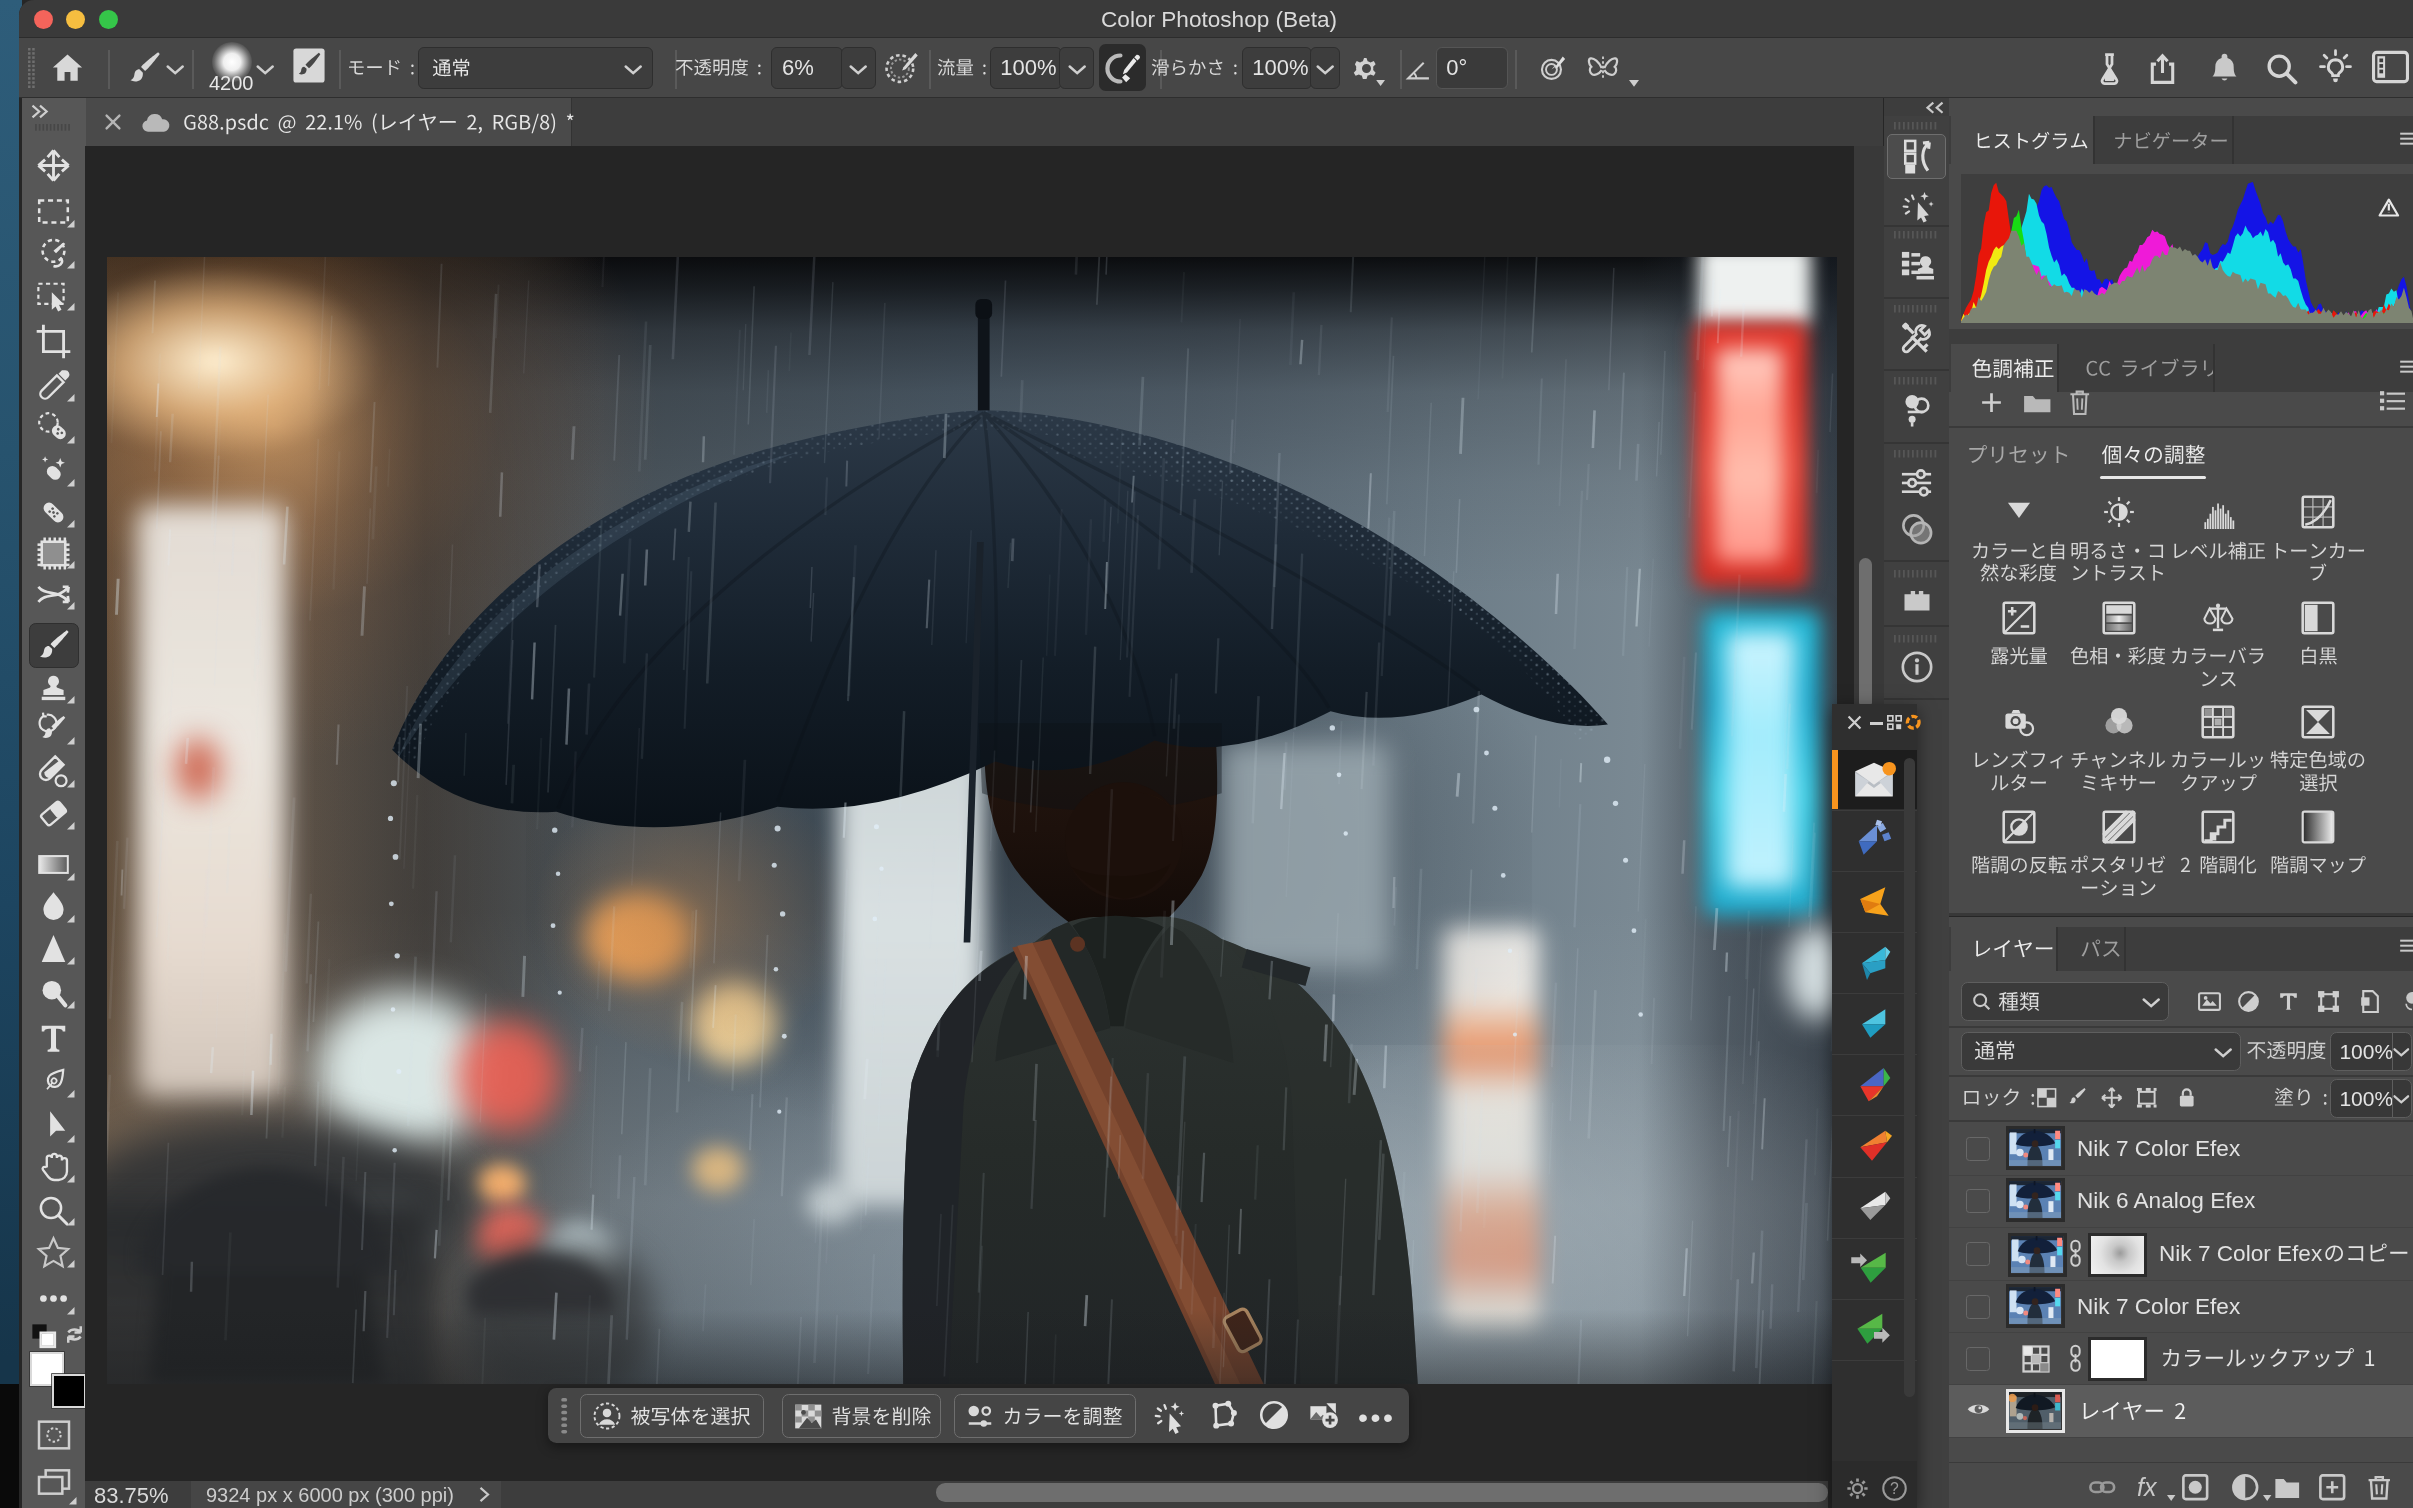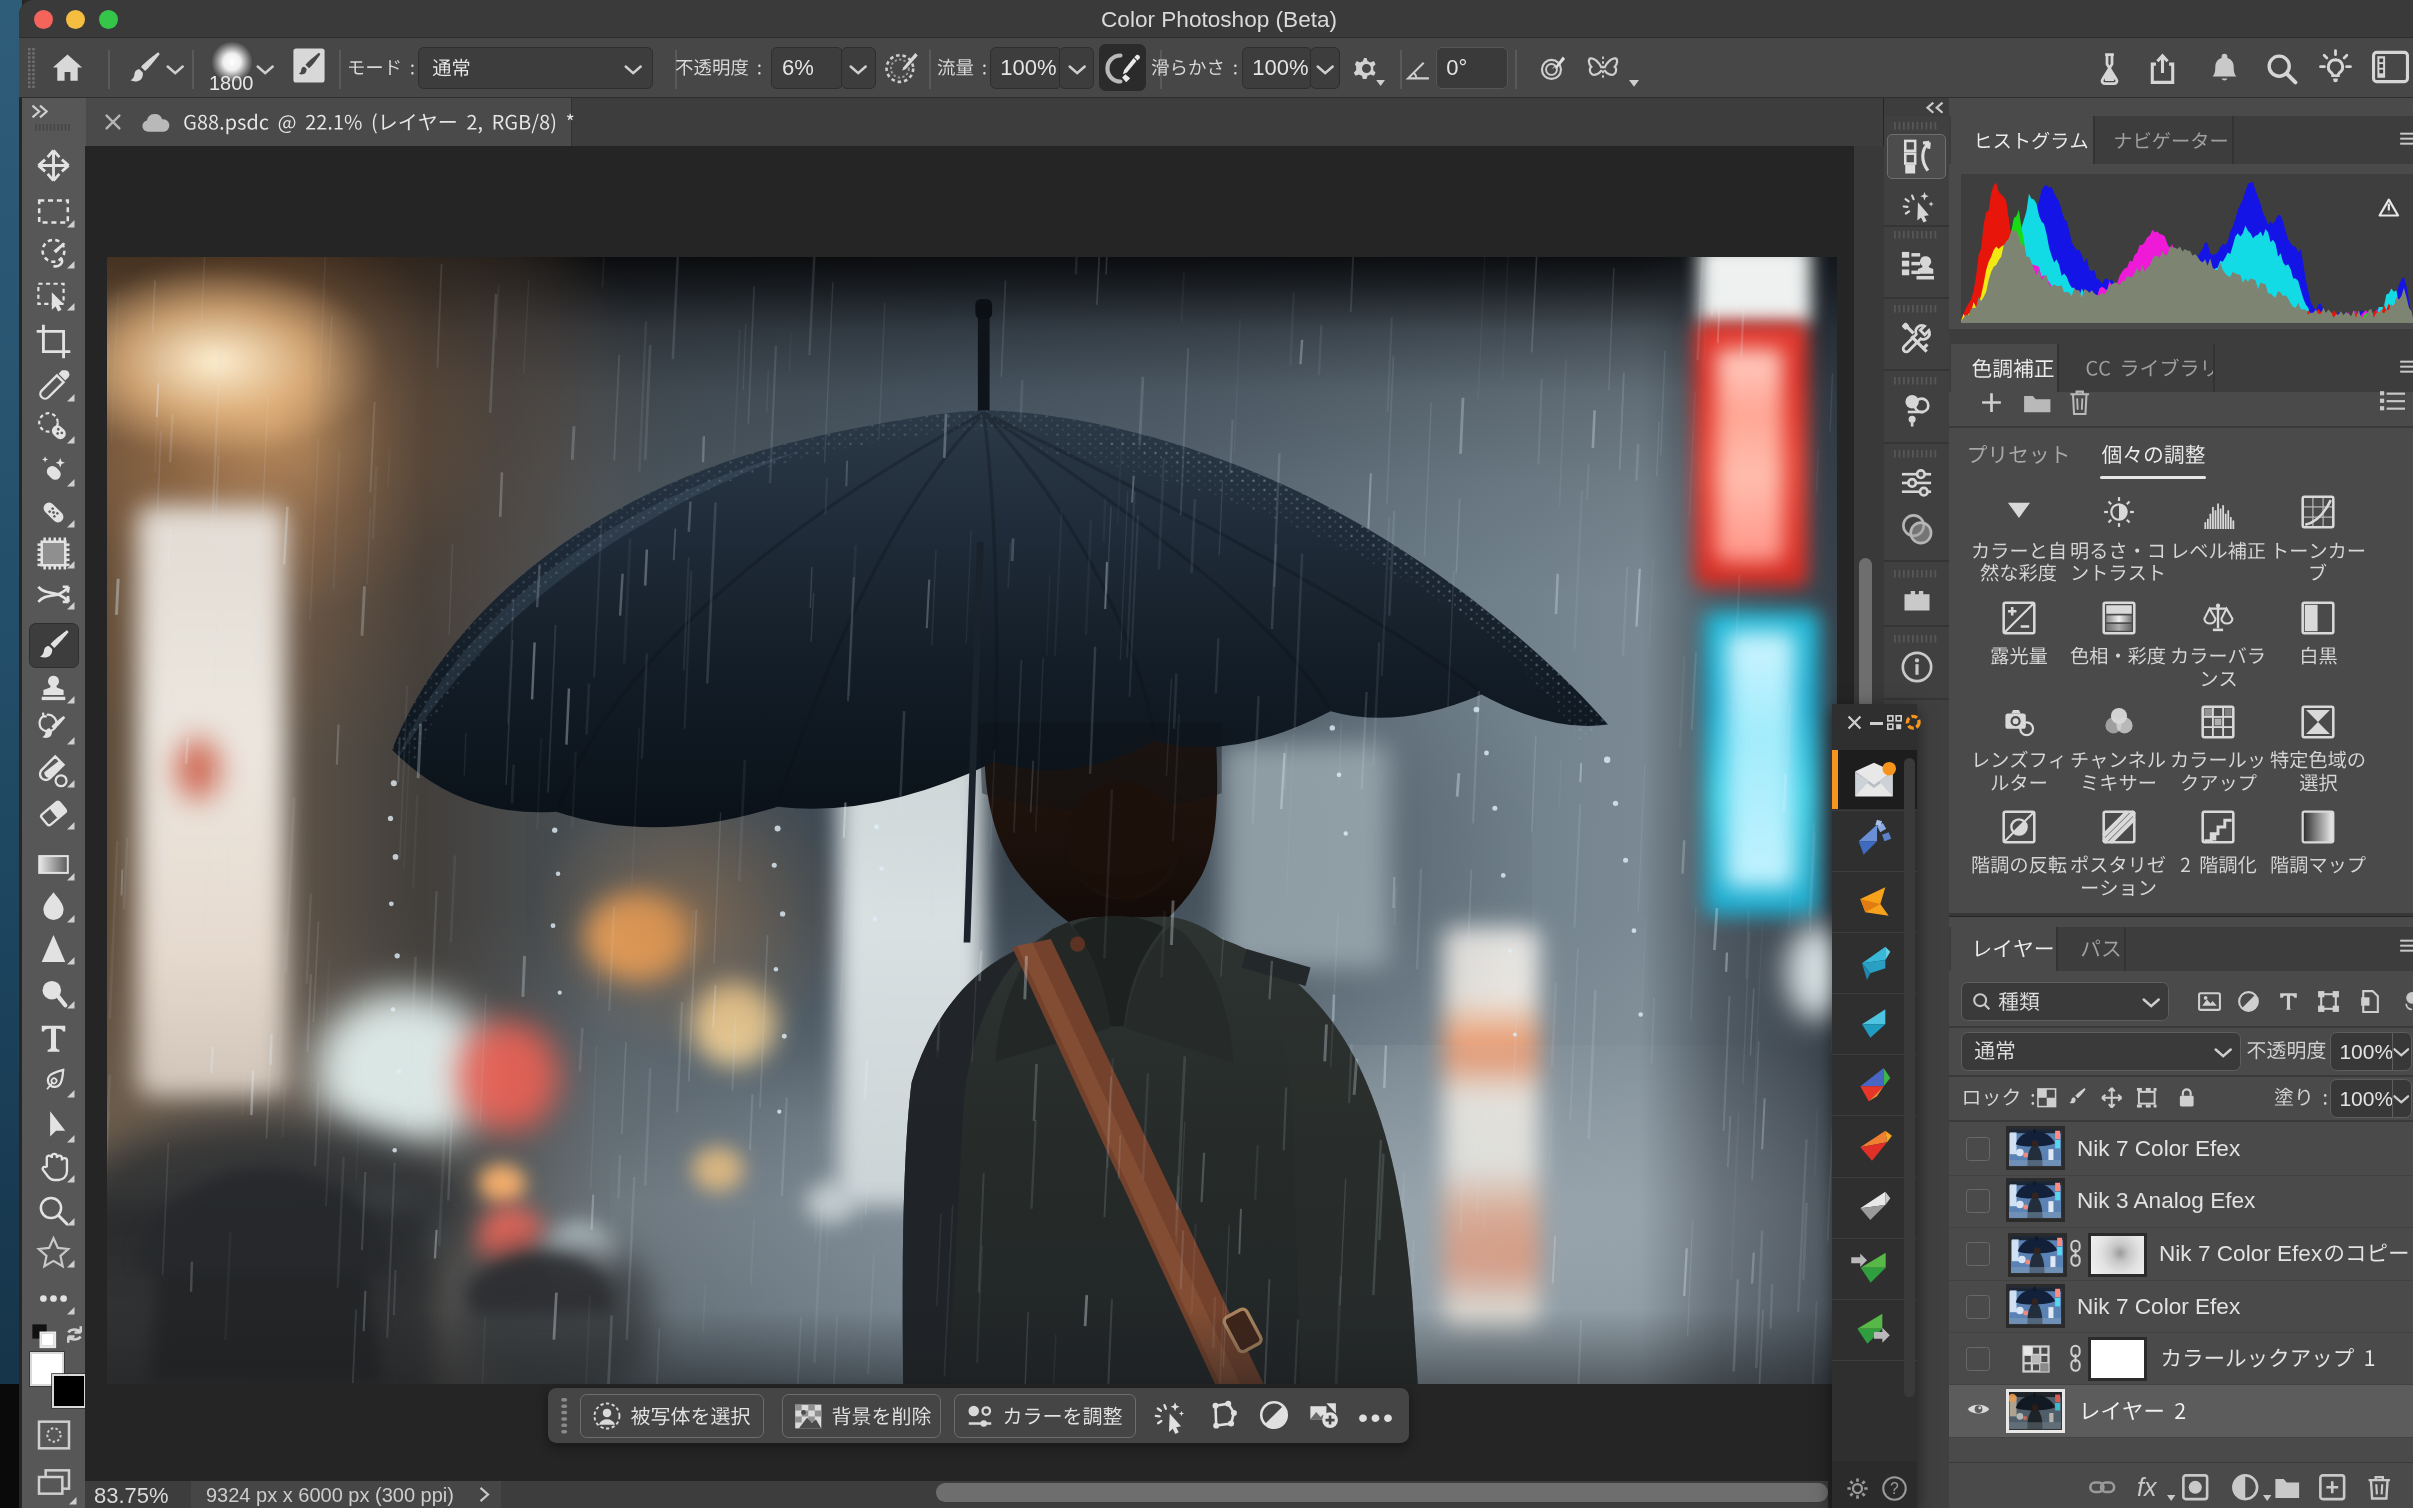--- a/index.html
+++ b/index.html
@@ -200,21 +200,21 @@
   </svg>
 <div class="sep" style="left:108px"></div>
 <svg class="icon" style="left:124px;top:49px" width="39" height="39" viewBox="0 0 24 24">
     <path d="M21 2 C21 2 13.5 7.5 10.5 11 L13 13.5 C16.5 10.5 22 3 22 3 Z M9.5 12.5 C7.5 12.5 6.6 14 6.4 15.7 C6.2 17.5 5.5 18.6 4 19.3 C5.8 20.3 8.6 20.3 10.2 18.9 C11.6 17.7 11.8 15.2 11.5 14.4 Z" fill="#d8d8d8"></path>
   </svg>
 <svg class="icon" style="left:166px;top:64px" width="18.4" height="11.7" viewBox="0 0 22 14">
     <path d="M2 3 L11 11 L20 3" stroke="#cfcfcf" stroke-width="3" fill="none" stroke-linecap="round"></path>
   </svg>
 <div class="sep" style="left:192px"></div>
 <div class="a" style="left:212px;top:42px;width:40px;height:40px;border-radius:50%;background:radial-gradient(circle,#ffffff 0%,#efefef 30%,rgba(180,180,180,.35) 62%,rgba(120,120,120,0) 75%)"></div>
-<div class="tx" style="left:209px;top:72px;font-size:20px;color:#e8e8e8">1800</div>
+<div class="tx" style="left:209px;top:72px;font-size:20px;color:#e8e8e8">4200</div>
 <svg class="icon" style="left:256px;top:64px" width="18.4" height="11.7" viewBox="0 0 22 14">
     <path d="M2 3 L11 11 L20 3" stroke="#cfcfcf" stroke-width="3" fill="none" stroke-linecap="round"></path>
   </svg>
 <svg class="icon" style="left:292px;top:47px" width="34" height="37" viewBox="0 0 24 26">
     <rect x="1" y="1" width="22" height="24" rx="2" fill="#d8d8d8"></rect>
     <path d="M19 4 C19 4 12 9.5 9.5 12.5 L12 15 C15 12.5 20 5 20 5 Z M8.6 13.8 C7.2 13.9 6.6 15 6.5 16.2 C6.4 17.5 5.9 18.3 4.8 18.8 C6.1 19.5 8.1 19.5 9.3 18.5 C10.3 17.6 10.4 15.8 10.2 15.2 Z" fill="#474747"></path>
   </svg>
 <div class="sep" style="left:339px"></div>
 <svg class="jt " style="left:347px;top:58px;width:68px;height:24px" viewBox="0 -880 3708 1300">
     <g transform="scale(1 -1)" fill="#d9d9d9">
@@ -2015,21 +2015,21 @@
 <div class="a" style="left:1966px;top:1137px;width:23.5px;height:23.5px;border:1.7px solid #686868;border-radius:3.4px"></div>
 <div class="a" style="left:2006px;top:1126px;width:59px;height:44px;border:3.4px solid #2b2b2b;background:#333"><svg width="52" height="37" viewBox="0 0 62 44">
       <use href="#mini2"></use>
     </svg></div>
 <div class="tx" style="left:2077px;top:1136px;font-size:22.6px;color:#e2e2e2">Nik 7 Color Efex</div>
 <div class="a" style="left:1949px;top:1175px;width:464px;height:0.8px;background:#424242"></div>
 <div class="a" style="left:1966px;top:1189px;width:23.5px;height:23.5px;border:1.7px solid #686868;border-radius:3.4px"></div>
 <div class="a" style="left:2006px;top:1178px;width:59px;height:44px;border:3.4px solid #2b2b2b;background:#333"><svg width="52" height="37" viewBox="0 0 62 44">
       <use href="#mini2"></use>
     </svg></div>
-<div class="tx" style="left:2077px;top:1188px;font-size:22.6px;color:#e2e2e2">Nik 3 Analog Efex</div>
+<div class="tx" style="left:2077px;top:1188px;font-size:22.6px;color:#e2e2e2">Nik 6 Analog Efex</div>
 <div class="a" style="left:1949px;top:1227px;width:464px;height:0.8px;background:#424242"></div>
 <div class="a" style="left:1966px;top:1242px;width:23.5px;height:23.5px;border:1.7px solid #686868;border-radius:3.4px"></div>
 <div class="a" style="left:2008px;top:1233px;width:59px;height:44px;border:3.4px solid #2b2b2b;background:#333"><svg width="52" height="37" viewBox="0 0 62 44">
       <use href="#mini2"></use>
     </svg></div>
 <svg class="icon" style="left:2068px;top:1239px" width="15" height="28.5" viewBox="0 0 18 34">
     <rect x="4" y="2" width="10" height="13" rx="5" fill="none" stroke="#cfcfcf" stroke-width="2.4"></rect>
     <rect x="4" y="19" width="10" height="13" rx="5" fill="none" stroke="#cfcfcf" stroke-width="2.4"></rect>
     <line x1="9" y1="12" x2="9" y2="22" stroke="#cfcfcf" stroke-width="2.4"></line>
   </svg>

